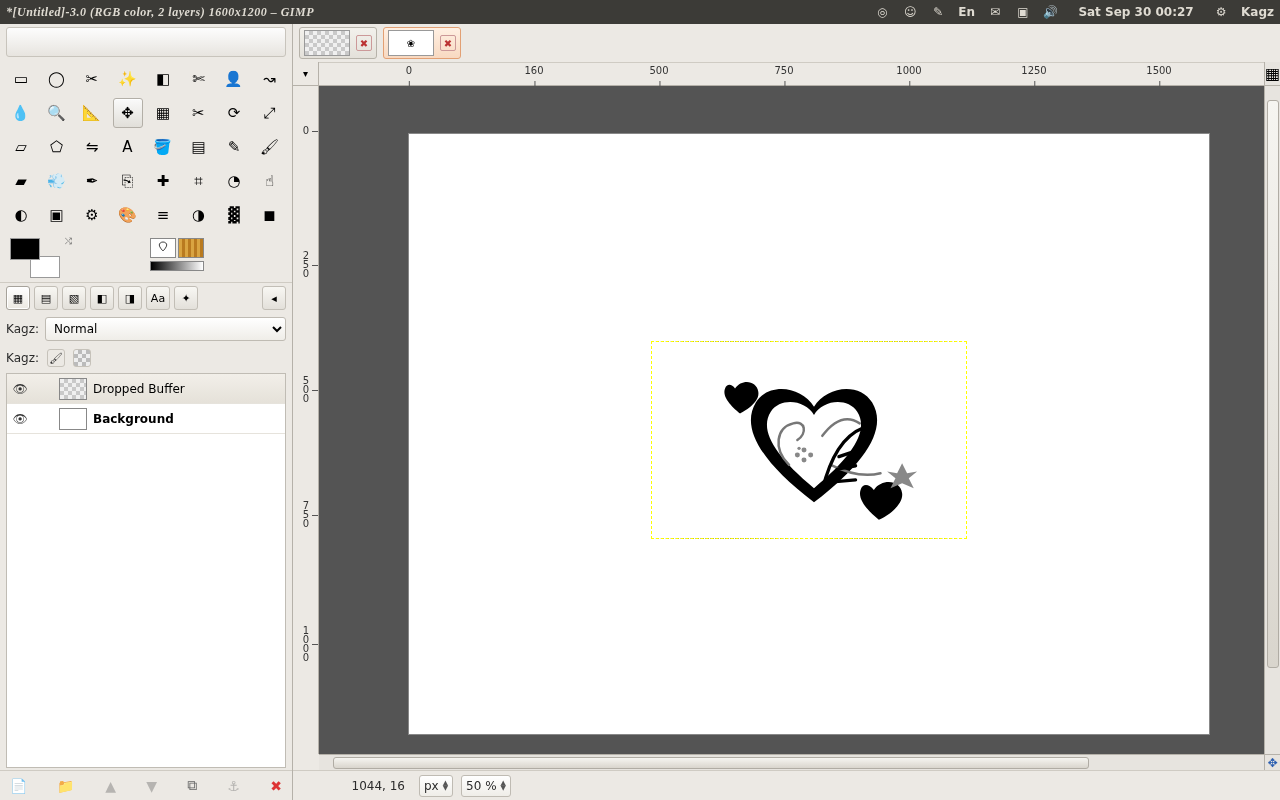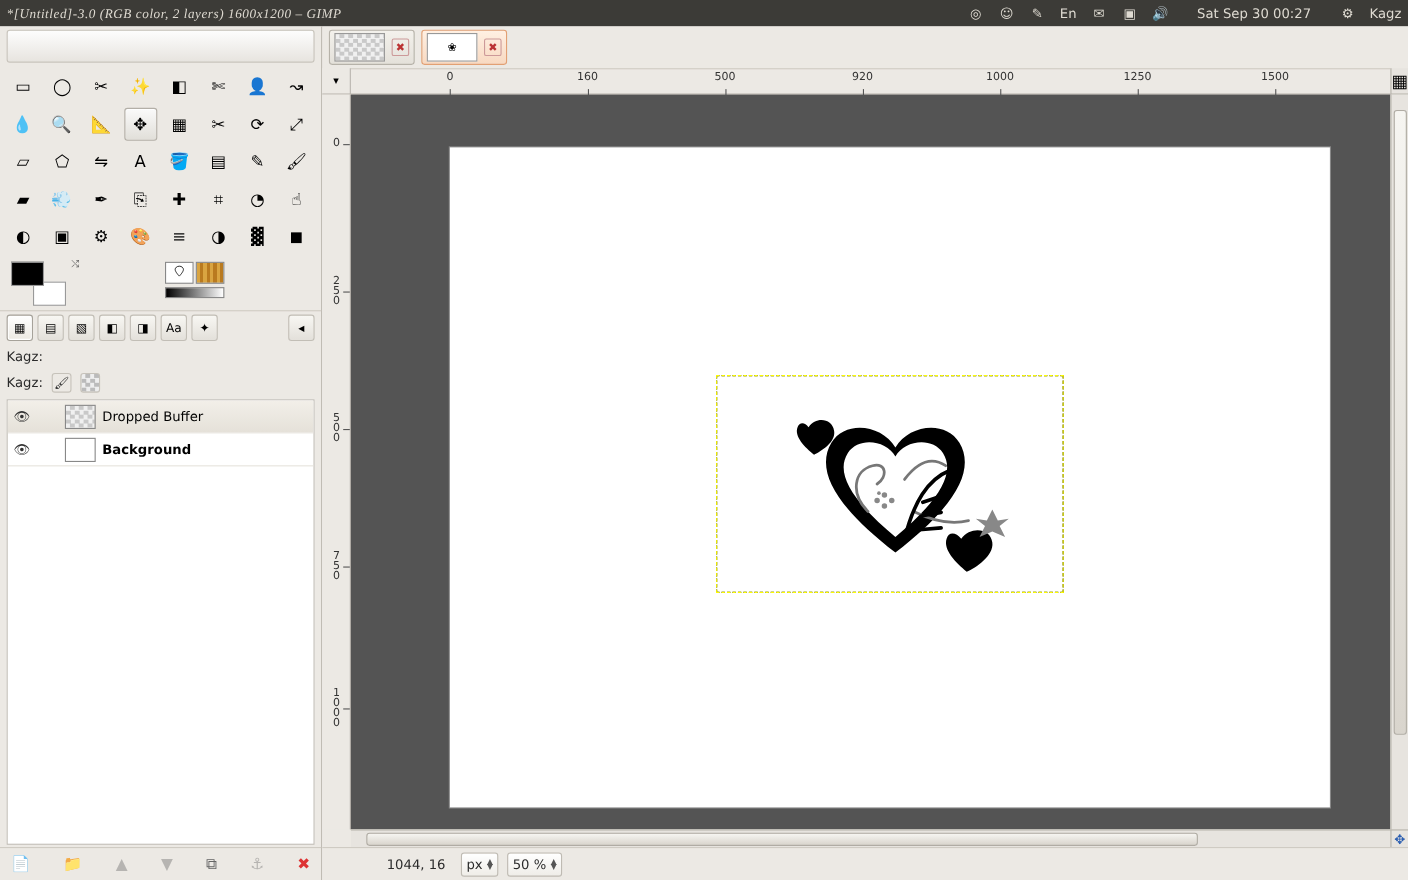--- a/index.html
+++ b/index.html
@@ -1,17 +1,17 @@
 <!DOCTYPE html>
 <html><head>
 <meta charset="utf-8">
 <style>
 * { box-sizing: border-box; margin: 0; padding: 0; font-family: "DejaVu Sans", "Liberation Sans", sans-serif; }
 html, body { width: 1280px; height: 800px; overflow: hidden; background: #3a3a3a; }
-.menubar { height: 24px; background: #3c3b37; color: #dfdbd2; display: flex; align-items: center; padding: 0 6px; font-size: 12px; }
+.menubar { height: 24px; background: #3c3b37; color: #dfdbd2; display: flex; align-items: center; padding: 0 6px; font-size: 12px; font-weight: bold; }
 .menubar .title { flex: 0 0 auto; font-style: italic; font-family: serif; letter-spacing: .5px; }
 .menubar .spacer { flex: 1; }
 .menubar .tray { display: flex; gap: 12px; align-items: center; }
 .menubar .tray span { display: inline-flex; align-items: center; justify-content: center; min-width: 16px; height: 16px; }
 .app { position: absolute; top: 24px; left: 0; right: 0; bottom: 0; background: #ece9e4; display: flex; }
 .leftdock { width: 293px; background: #ece9e4; border-right: 1px solid #b5b1a9; display: flex; flex-direction: column; }
 .tool-preview { height: 30px; margin: 3px 6px; background: linear-gradient(#fdfdfd,#e7e4df); border: 1px solid #c8c4bc; border-radius: 3px; display: flex; align-items:center; justify-content:center; color:#bbb; font-size:11px;}
 .toolbox { display: grid; grid-template-columns: repeat(8, 1fr); gap: 4px; padding: 4px 6px; }
 .toolbtn { width: 30px; height: 30px; border: 1px solid transparent; border-radius: 3px; display: flex; align-items: center; justify-content: center; background: transparent; cursor: pointer; }
 .toolbtn.sel { background: linear-gradient(#fafafa,#e1dfd9); border: 1px solid #b3afa7; box-shadow: inset 0 1px 0 #fff; }
@@ -170,20 +170,21 @@
       <div class="dock-tab">▧</div>
       <div class="dock-tab">◧</div>
       <div class="dock-tab">◨</div>
       <div class="dock-tab">Aa</div>
       <div class="dock-tab">✦</div>
       <div class="dock-tab dock-menu">◂</div>
     </div>
 
     <div class="optrow">
       <span>Kagz:</span>
+      <select><option>Normal</option></select>
     </div>
     <div class="lockrow">
       <span>Kagz:</span>
       <span class="ico">🖌</span>
       <span class="ico" style="background:repeating-conic-gradient(#bbb 0 25%,#eee 0 50%) 0 0/8px 8px;"></span>
     </div>
 
     <div class="layers" id="layers">
         <div class="layerrow sel">
           <span class="eye">👁</span>
@@ -220,21 +221,21 @@
           <span class="tthumb ">❀</span>
           <span class="tclose">✖</span>
         </div>
       </div>
     <div class="rulerwrap">
       <div class="canvas-corner">▾</div>
       <div class="ruler-h" id="rulerh">
           <div class="tick" style="left: 90px;">0</div>
           <div class="tick" style="left: 215px;">160</div>
           <div class="tick" style="left: 340px;">500</div>
-          <div class="tick" style="left: 465px;">920</div>
+          <div class="tick" style="left: 465px;">750</div>
           <div class="tick" style="left: 590px;">1000</div>
           <div class="tick" style="left: 715px;">1250</div>
           <div class="tick" style="left: 840px;">1500</div>
         </div>
       <div class="ruler-v" id="rulerv">
           <div class="tick" style="top: 40px;">
             <span>0</span>
           </div>
           <div class="tick" style="top: 165px;">
             <span>2</span>

